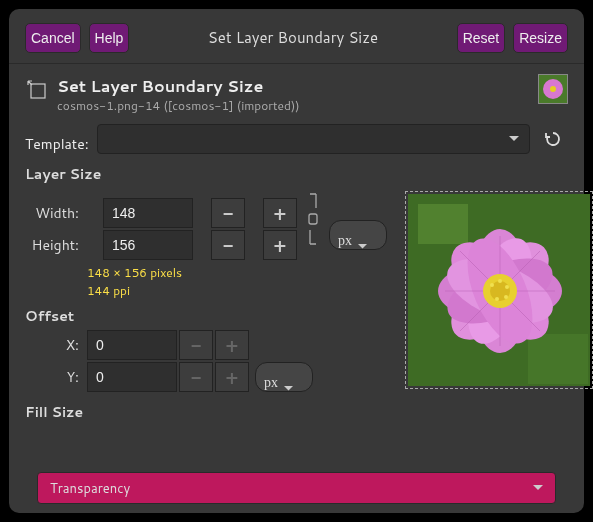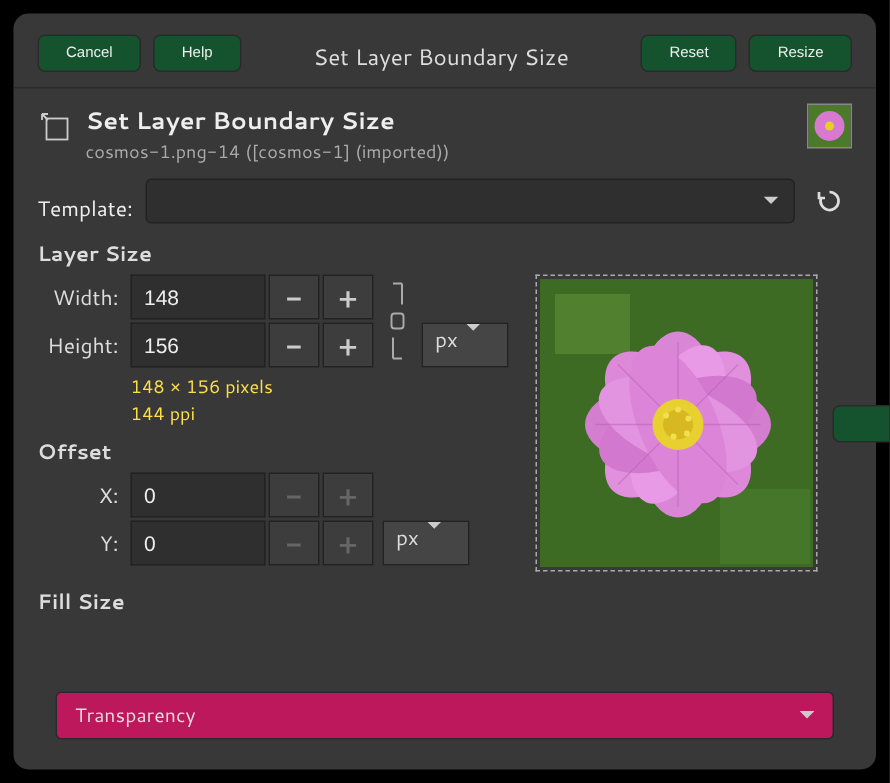--- a/index.html
+++ b/index.html
@@ -1,40 +1,40 @@
 <!DOCTYPE html>
 <html><head>
 <meta charset="utf-8">
 <style>
 * { box-sizing: border-box; margin: 0; padding: 0; }
 body { background: #000; font-family: "Segoe UI", "Cantarell", sans-serif; font-size: 13px; color: #ddd; width: 593px; height: 522px; overflow: hidden; }
 .dialog { background: #383838; border-radius: 10px; margin: 9px; padding: 0; width: 575px; height: 504px; position: relative; }
 .btnbar { display: flex; gap: 8px; padding: 14px 16px 10px; border-bottom: 1px solid #2a2a2a; }
-.btn { background: #14532d; border: 1px solid #2a2a2a; border-radius: 5px; padding: 6px 18px; color: #eee; font-size: 10px; cursor: pointer; }
+.btn { background: #701a75; border: 1px solid #2a2a2a; border-radius: 5px; padding: 6px 5px; color: #eee; font-size: 14px; cursor: pointer; }
 .spacer { flex: 1; }
 .header { display: flex; align-items: flex-start; padding: 10px 16px 6px; gap: 10px; }
 .header-icon { width: 22px; height: 22px; margin-top: 4px; }
 .header-text h2 { font-size: 16px; font-weight: 600; color: #eee; }
 .header-text .sub { font-size: 12px; color: #aaa; }
 .thumb-small { width: 30px; height: 30px; border: 1px solid #888; margin-left: auto; }
 .row { display: flex; align-items: flex-end; gap: 8px; padding: 4px 16px; }
 .lbl { color: #eee; font-size: 14px; }
 .combo { flex: 1; background: #2f2f2f; border: 1px solid #222; border-radius: 4px; height: 30px; display: flex; align-items: center; padding: 0 10px; cursor: pointer; }
 .combo .arrow { margin-left: auto; }
 .iconbtn { width: 30px; height: 30px; display: flex; align-items: center; justify-content: center; cursor: pointer; }
 .section-title { font-weight: 600; font-size: 14px; padding: 6px 16px 4px; }
 .body { display: flex; padding: 0 16px; gap: 18px; }
 .left { flex: 0 0 310px; }
-.sizegrid { display: grid; grid-template-columns: 60px 90px 34px 34px; gap: 2px 2px; align-items: center; }
+.sizegrid { display: grid; grid-template-columns: 60px 90px 34px 34px; gap: 2px 18px; align-items: center; margin-top: 10px; }
 .sizegrid .glbl { text-align: right; padding-right: 6px; font-size: 14px; }
 .numfield { background: #2f2f2f; border: 1px solid #222; height: 30px; padding: 0 8px; color: #eee; font-size: 14px; width: 100%; }
 .stepbtn { background: #3d3d3d; border: 1px solid #222; width: 34px; height: 30px; display: flex; align-items: center; justify-content: center; cursor: pointer; color: #ccc; font-size: 18px; font-weight: bold; }
 .stepbtn.disabled { color: #666; cursor: default; }
 .chain { grid-row: 1 / span 2; width: 20px; display: flex; flex-direction: column; align-items: center; justify-content: center; color: #aaa; font-size: 10px; line-height: 1; }
-.unit { background: #454545; border: 1px solid #222; border-radius: 0; height: 30px; width: 58px; display: flex; align-items: flex-start; padding: 0 8px; gap: 6px; cursor: pointer; font-size: 14px; }
+.unit { background: #454545; border: 1px solid #222; border-radius: 12px; height: 30px; width: 58px; display: flex; align-items: flex-end; padding: 0 8px; gap: 6px; cursor: pointer; font-size: 14px; font-family: Liberation Serif, serif; }
 .dims { color: #fde047; font-size: 12px; padding-left: 62px; padding-top: 4px; line-height: 1.5; }
 .offsetgrid { display: grid; grid-template-columns: 26px 90px 34px 34px; gap: 2px 2px; align-items: center; margin-left: 34px; }
 .offsetgrid .glbl { text-align: right; padding-right: 6px; font-size: 14px; }
 .right { flex: 1; display: flex; align-items: center; gap: 10px; }
 .preview { width: 188px; height: 198px; border: 1px dashed #aaa; padding: 2px; position: relative; }
 .flower { width: 100%; height: 100%; position: relative; overflow: hidden; }
 .btn-full { width: 188px; }
 .fillrow { padding: 4px 28px 0 28px; }
 .fillcombo { background: #be185d; border: 1px solid #2a2a2a; border-radius: 4px; height: 32px; display: flex; align-items: center; padding: 0 12px; cursor: pointer; width: 100%; margin-top: 42px; }
 svg { display: block; }

